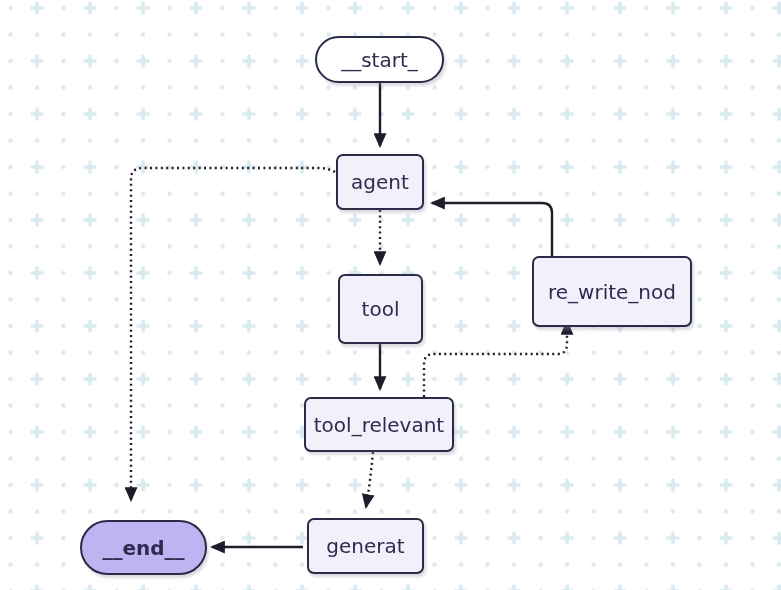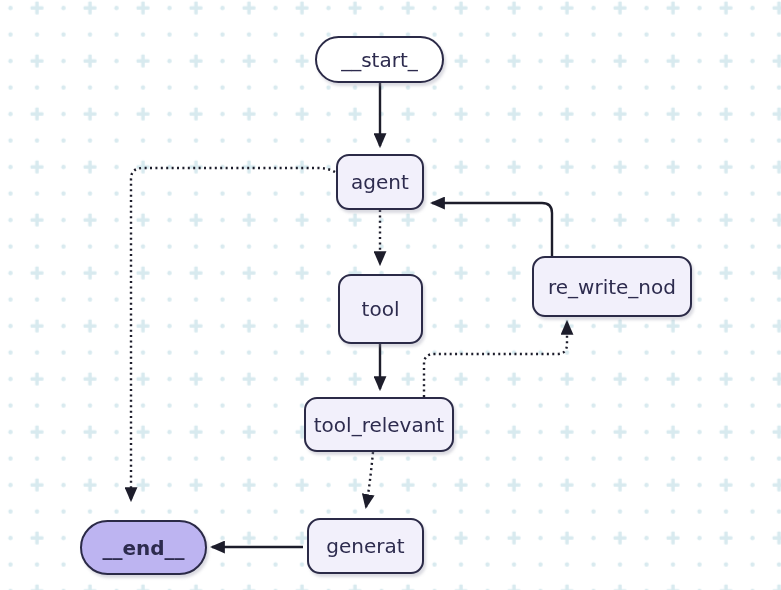--- a/index.html
+++ b/index.html
@@ -6,21 +6,21 @@
     --node-fill:#f2f0fb; --node-border:#2b2a47; --node-text:#2d2b4e;
     --start-fill:#ffffff; --end-fill:#bdb4f1; --edge-stroke:#1d1d2b;
     --pattern-mark:#d8eaef; --canvas-bg:#ffffff;
   }
   html,body{margin:0;padding:0;}
   body{font-family:"DejaVu Sans","Liberation Sans",sans-serif;background:var(--canvas-bg);}
   .canvas{position:relative;width:781px;height:590px;overflow:hidden;background:var(--canvas-bg);}
   .layer{position:absolute;left:0;top:0;}
   .node{
     position:absolute;box-sizing:border-box;display:flex;align-items:center;justify-content:center;
-    background:var(--node-fill);border:2px solid var(--node-border);border-radius:13px;
+    background:var(--node-fill);border:2px solid var(--node-border);border-radius:7px;
     box-shadow:2px 3px 3px rgba(150,150,170,.35);
     font-size:20px;color:var(--node-text);white-space:nowrap;overflow:hidden;
     z-index:3;
   }
   .node.pill{border-radius:28px;}
   .node.start{background:var(--start-fill);}
   .node.end{background:var(--end-fill);font-weight:bold;}
   .edges path{fill:none;stroke:var(--edge-stroke);stroke-width:2.4px;}
   .edges path.dotted{stroke-dasharray:2 3.4;}
   .edges .arrowhead{fill:var(--edge-stroke);stroke:none;}
@@ -65,21 +65,21 @@
   </div>
 
   <div class="node" style="left:336px;top:154px;width:88px;height:56px">
     <span>agent</span>
   </div>
 
   <div class="node" style="left:338px;top:274px;width:85px;height:70px">
     <span>tool</span>
   </div>
 
-  <div class="node" style="left:532px;top:256px;width:160px;height:61px">
+  <div class="node" style="left:532px;top:256px;width:160px;height:71px">
     <span>re_write_nod</span>
   </div>
 
   <div class="node" style="left:307px;top:518px;width:117px;height:56px">
     <span>generat</span>
   </div>
 
   <div class="node" style="left:304px;top:397px;width:150px;height:55px">
     <span>tool_relevant</span>
   </div>

